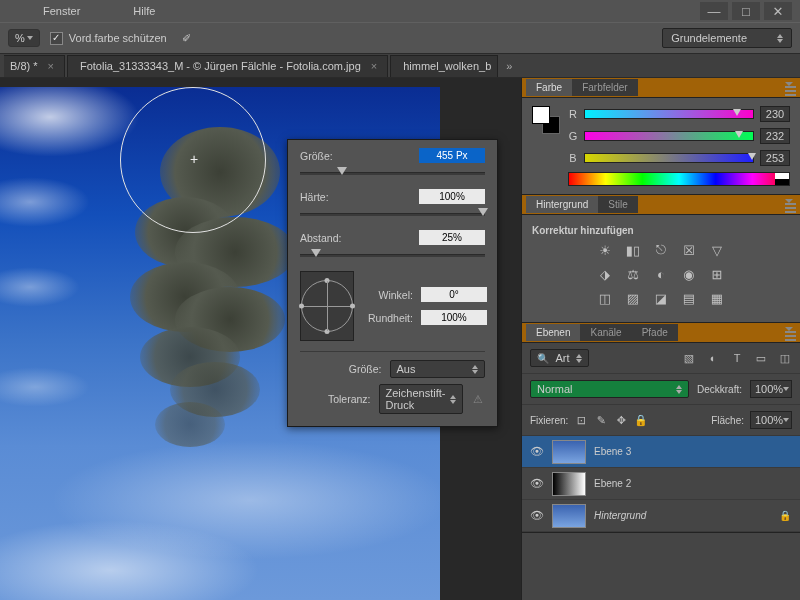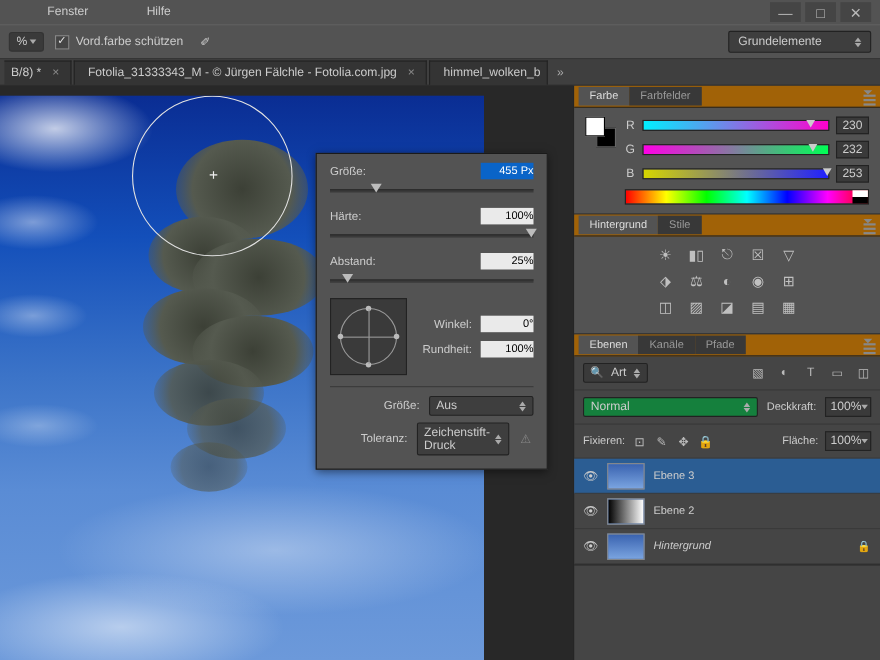--- a/index.html
+++ b/index.html
@@ -25,21 +25,21 @@
 .dbl-arr { margin-left:6px; cursor:pointer; font-size:11px; color:#aaa; }
 .main { position:absolute; left:0; top:78px; width:521px; height:522px; background:#282828; overflow:hidden; }
 .canvas { position:absolute; left:0; top:9px; width:440px; height:513px; background:linear-gradient(to bottom,#0a2d93 0%, #134fba 25%, #3c74c8 50%, #5a8cd5 70%, #6c99da 100%); overflow:hidden; }
 .cloud { position:absolute; background:radial-gradient(ellipse at center, rgba(255,255,255,0.75) 0%, rgba(255,255,255,0) 70%); border-radius:50%; }
 .stroke { position:absolute; width:60px; height:60px; background:radial-gradient(circle, #3c4036 0%, #555a4f 60%, rgba(85,90,79,0) 100%); border-radius:50%; }
 .ring { position:absolute; width:146px; height:146px; border:1px solid #e2e2e2; border-radius:50%; }
 .plus { position:absolute; color:#eee; font-size:14px; font-weight:100; }
 .brush-popup { position:absolute; left:287px; top:139px; width:211px; background:#535353; border:1px solid #1a1a1a; box-shadow:0 2px 8px rgba(0,0,0,0.5); padding:8px 12px 12px; z-index:20; }
 .bp-row { display:flex; align-items:center; margin-bottom:4px; }
 .bp-label { flex:1; font-size:10.5px; }
-.bp-val { width:48px; background:#eaeaea; color:#000; text-align:right; padding:2px 0; font-size:10px; }
+.bp-val { width:66px; background:#eaeaea; color:#000; text-align:center; padding:2px 0; font-size:10px; }
 .bp-val.sel { background:#0a64c8; color:#fff; }
 .slider { position:relative; height:12px; margin-bottom:10px; }
 .slider-track { position:absolute; top:5px; left:0; right:0; height:3px; background:#3a3a3a; border-top:1px solid #2a2a2a; }
 .slider-thumb { position:absolute; top:0; width:0; height:0; border-left:5px solid transparent; border-right:5px solid transparent; border-top:8px solid #bcbcbc; }
 .angle-box { width:70px; height:70px; background:#3a3a3a; border:1px solid #222; display:flex; align-items:center; justify-content:center; margin-right:14px; }
 .angle-circ { width:52px; height:52px; border:1px solid #999; border-radius:50%; position:relative; }
 .angle-circ::before { content:''; position:absolute; left:0; right:0; top:50%; height:1px; background:#999; }
 .angle-circ::after { content:''; position:absolute; top:0; bottom:0; left:50%; width:1px; background:#999; }
 .dot { position:absolute; width:5px; height:5px; background:#bbb; border-radius:50%; }
 .angle-right { flex:1; display:flex; flex-direction:column; gap:8px; }
@@ -288,20 +288,21 @@
       <div class="ptab active">Hintergrund</div>
       <div class="ptab">Stile</div>
       <div class="pmenu">
           <div class="tri"></div>
           <div class="bar"></div>
           <div class="bar"></div>
           <div class="bar"></div>
         </div>
     </div>
     <div class="pbody">
+      <div class="corr-hdr">Korrektur hinzufügen</div>
       <div class="corr-icons">
         <div class="ci">☀</div>
         <div class="ci">▮▯</div>
         <div class="ci">⎋</div>
         <div class="ci">☒</div>
         <div class="ci">▽</div>
       </div>
       <div class="corr-icons">
         <div class="ci">⬗</div>
         <div class="ci">⚖</div>

